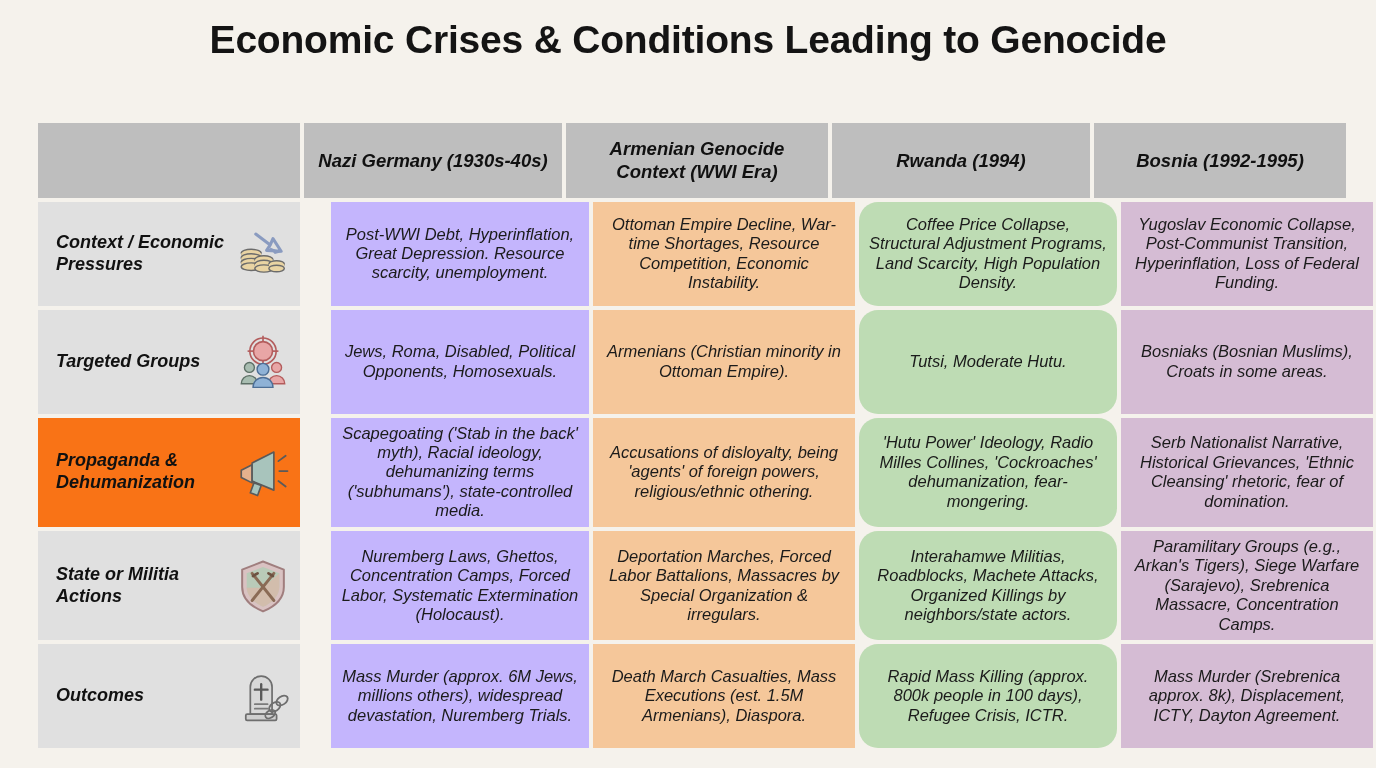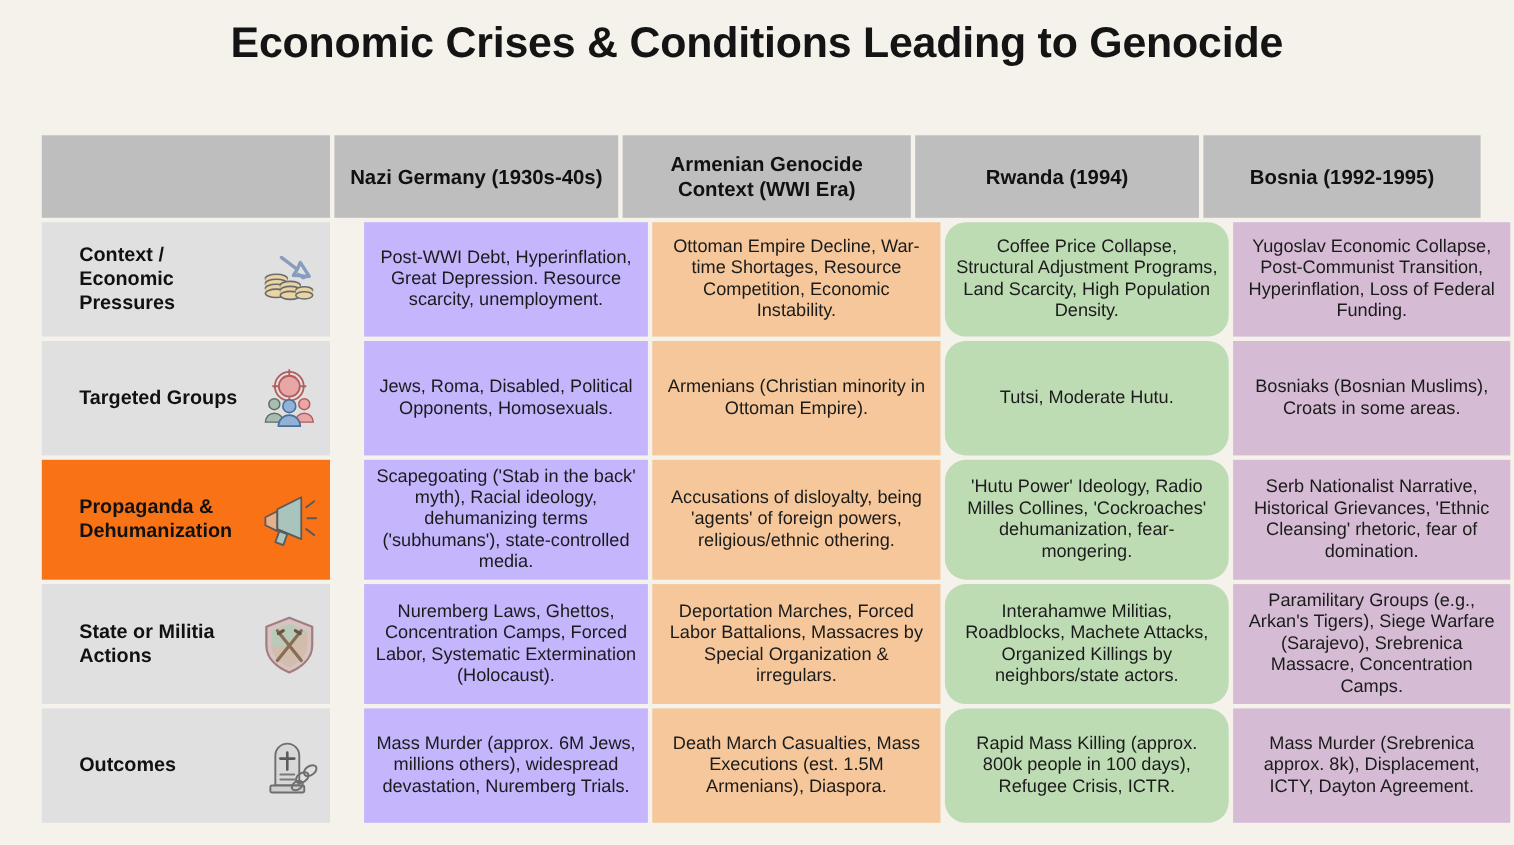--- a/index.html
+++ b/index.html
@@ -25,20 +25,21 @@
     line-height: 1.15;
     margin-bottom: 16px;
     white-space: nowrap;
   }
   .table {
     width: 1300px;
     flex: 1;
     display: flex;
     flex-direction: column;
     gap: 4px;
+    font-style: italic;
   }
   .row {
     display: flex;
     gap: 4px;
     width: 100%;
   }
   .row.header-row { height: 75px; flex: none; }
   .row.data-row { flex: 1 1 0; }
 
   .cell {
@@ -69,21 +70,21 @@
   .hdr.blank { background: #bebebe; }
 
   .label-cell {
     background: #e0e0e0;
     justify-content: center;
     align-items: center;
     text-align: left;
     font-weight: 700;
     font-size: 18px;
     color: #111;
-    padding-left: 34px;
+    padding-left: 18px;
     padding-right: 8px;
     gap: 6px;
   }
   .label-cell.alt { background: #f97316; }
   .label-text { flex: 1 1 auto; line-height: 1.22; }
   .row-icon { flex: none; width: 58px; height: 58px; display:block; }
 
   .c1 { background: #c4b5fd; margin-left: 27px; }
   .c2 { background: #f5c79a; }
   .c3 { background: #bedcb4; border-radius: 19px; }

